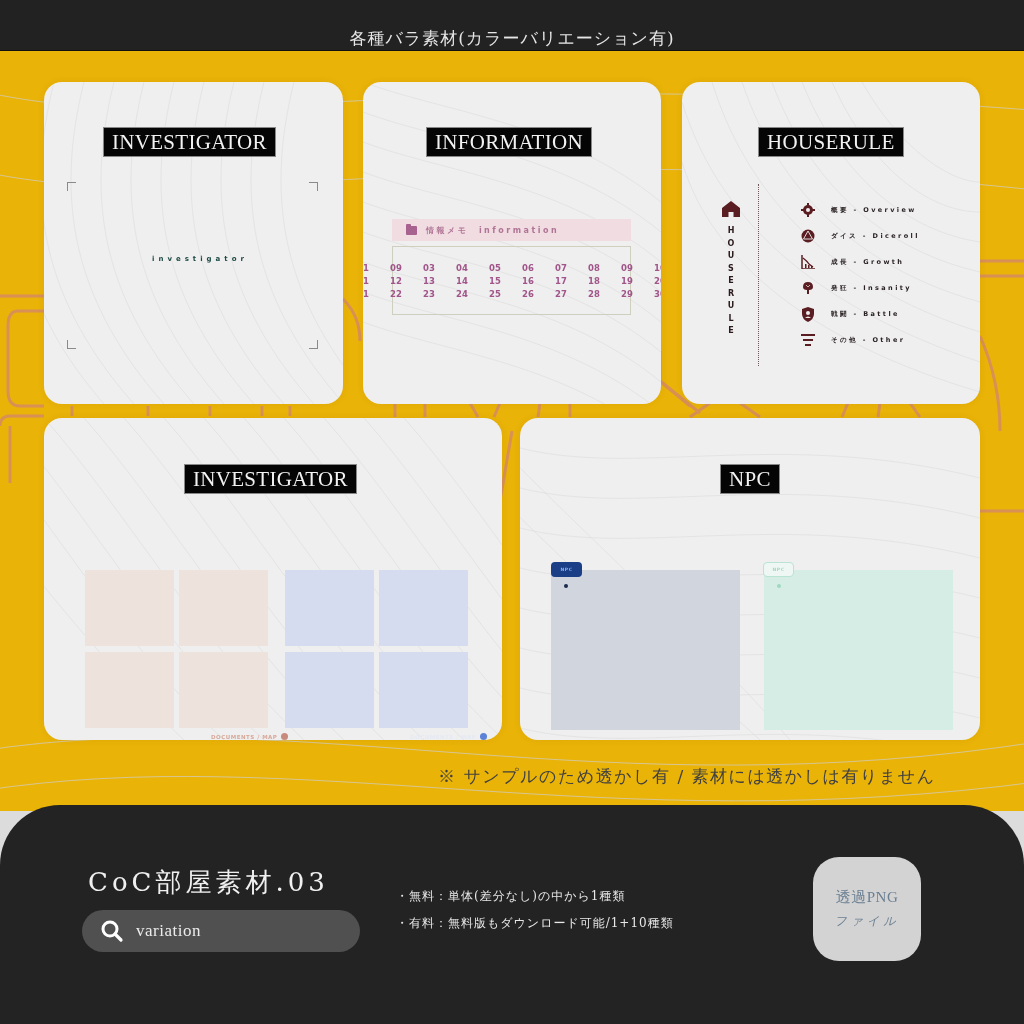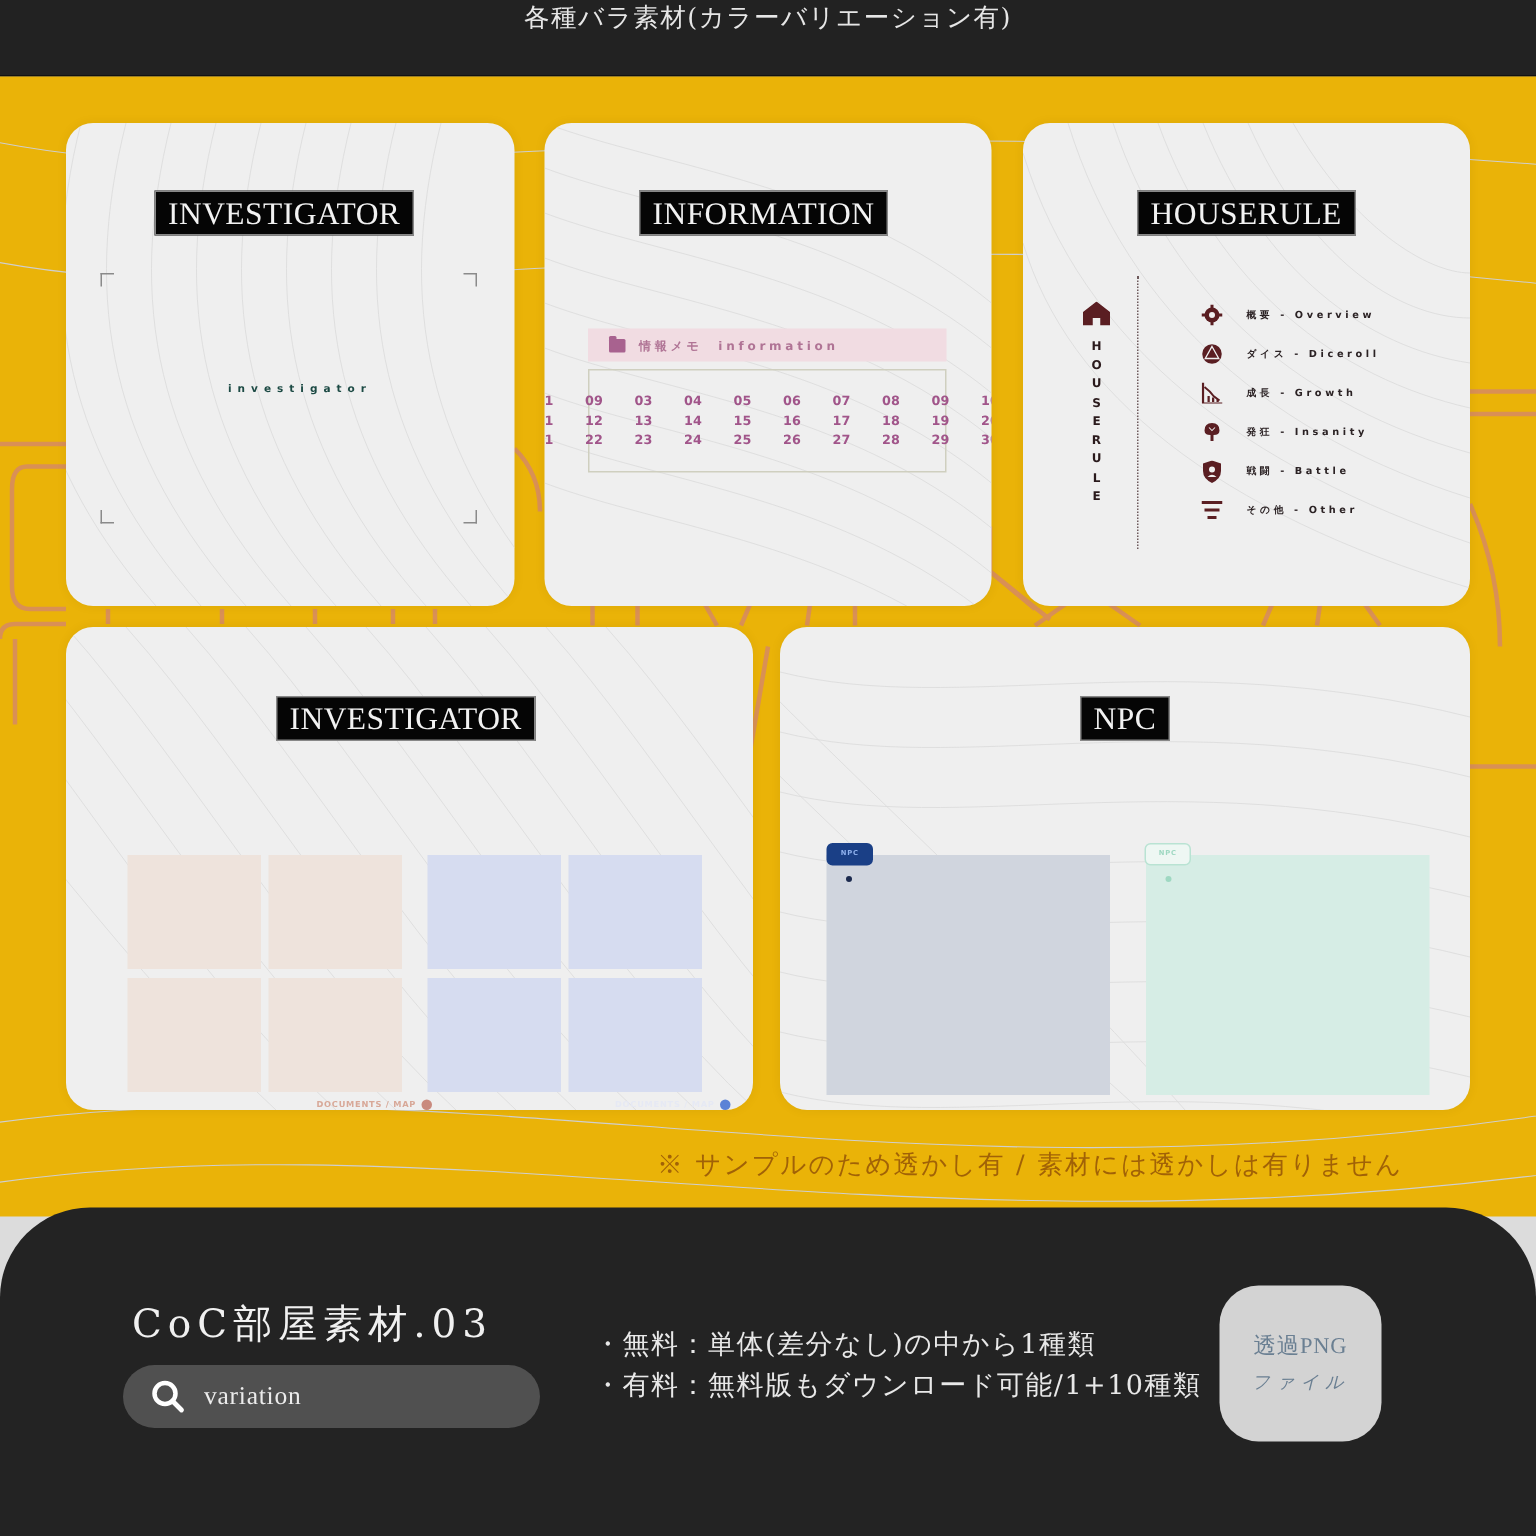--- a/index.html
+++ b/index.html
@@ -1,19 +1,19 @@
 <!DOCTYPE html>
 <html><head>
 <meta charset="utf-8">
 <style>
   * { box-sizing: border-box; margin: 0; padding: 0; }
   html, body { width: 1024px; height: 1024px; overflow: hidden; }
   body { background: #dcdcdc; font-family: "DejaVu Serif", serif; position: relative; }
 
-  .topbar { position: absolute; left: 0; top: 0; width: 1024px; height: 51px; background: #222222; display: flex; align-items: flex-start; justify-content: center; border-bottom: 1px solid #111; }
+  .topbar { position: absolute; left: 0; top: 0; width: 1024px; height: 51px; background: #222222; display: flex; align-items: flex-end; justify-content: center; border-bottom: 1px solid #111; }
   .topbar-title { color: #e6e6e6; font-size: 17px; letter-spacing: 1px; font-family: "DejaVu Serif", serif; }
 
   .stage { position: absolute; left: 0; top: 51px; width: 1024px; height: 760px; background: #eab308; overflow: hidden; }
   .stage svg.bgwaves { position: absolute; left: 0; top: 0; }
 
   .card { position: absolute; background: #efefef; border-radius: 18px; box-shadow: 0 0 8px rgba(0,0,0,0.06); overflow: hidden; }
   .card svg.cardwaves { position: absolute; left: 0; top: 0; width: 100%; height: 100%; }
 
   .label-box { position: absolute; background: #050505; color: #f2f2f2; font-family: "Liberation Serif", serif; font-size: 21px; padding: 1px 8px; line-height: 26px; white-space: nowrap; letter-spacing: 0.3px; border: 1px solid #888; }
 
@@ -46,29 +46,29 @@
   .tile { position: absolute; }
   .doc-tag { position: absolute; font-family: "DejaVu Sans", sans-serif; font-size: 5.5px; font-weight: bold; letter-spacing: 0.5px; display: flex; align-items: center; gap: 4px; }
   .check-dot { width: 7px; height: 7px; border-radius: 50%; display: inline-block; }
 
   
   .npc-panel { position: absolute; }
   .npc-bubble { position: absolute; width: 31px; height: 15px; border-radius: 4px; font-family: "DejaVu Sans", sans-serif; font-size: 4.5px; font-weight: bold; display: flex; align-items: center; justify-content: center; letter-spacing: 0.5px; }
   .npc-bubble:after { content: ""; position: absolute; left: 13px; bottom: -4px; width: 0; height: 0; border-left: 3px solid transparent; border-right: 3px solid transparent; }
   .npc-dot { position: absolute; width: 4px; height: 4px; border-radius: 50%; }
 
-  .note { position: absolute; left: 438px; top: 765px; font-family: "DejaVu Serif", serif; font-size: 17px; color: #a16207; letter-spacing: 1.5px; white-space: nowrap; }
+  .note { position: absolute; left: 438px; top: 765px; font-family: "DejaVu Serif", serif; font-size: 17px; color: #404040; letter-spacing: 1.5px; white-space: nowrap; }
 
   
   .footer { position: absolute; left: 0; top: 805px; width: 1024px; height: 219px; background: #232323; border-radius: 60px 60px 0 0; }
   .brand-title { position: absolute; left: 88px; top: 60px; font-family: "DejaVu Serif", serif; font-size: 26px; color: #f0f0f0; letter-spacing: 4px; white-space: nowrap; }
   .search-pill { position: absolute; left: 82px; top: 105px; width: 278px; height: 42px; background: #505050; border-radius: 21px; display: flex; align-items: center; padding-left: 18px; text-align: center; }
   .search-icon { width: 24px; height: 24px; margin-right: 12px; }
   .search-value { font-family: "Liberation Serif", serif; font-size: 17px; color: #ececec; letter-spacing: 0.5px; }
-  .pricing { position: absolute; left: 396px; top: 78px; font-family: "DejaVu Serif", serif; font-size: 18px; color: #e8e8e8; letter-spacing: 1px; line-height: 27px; }
+  .pricing { position: absolute; left: 396px; top: 78px; font-family: "DejaVu Serif", serif; font-size: 12px; color: #e8e8e8; letter-spacing: 1px; line-height: 27px; }
   .pricing li { list-style: none; white-space: nowrap; }
   .png-badge { position: absolute; left: 813px; top: 52px; width: 108px; height: 104px; background: #d3d3d3; border-radius: 26px; display: flex; flex-direction: column; align-items: center; justify-content: center; gap: 6px; }
   .png-line1 { font-family: "Liberation Serif", serif; font-size: 15px; color: #6a7f92; letter-spacing: 0.5px; }
   .png-line2 { font-family: "DejaVu Serif", serif; font-size: 12px; color: #6a7f92; letter-spacing: 4px; font-style: italic; }
 </style>
 </head>
 <body>
 
 <div class="topbar">
   <span class="topbar-title">各種バラ素材(カラーバリエーション有)</span>

